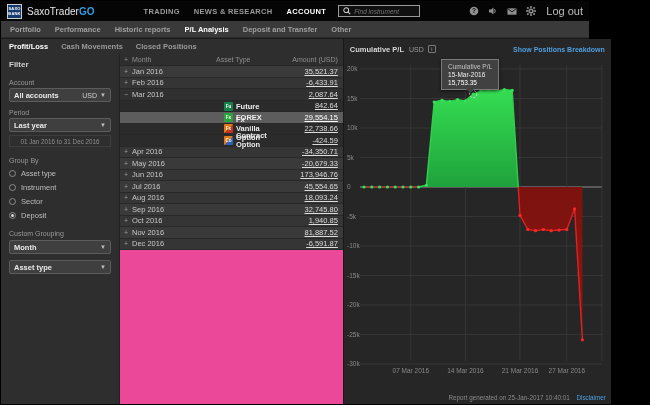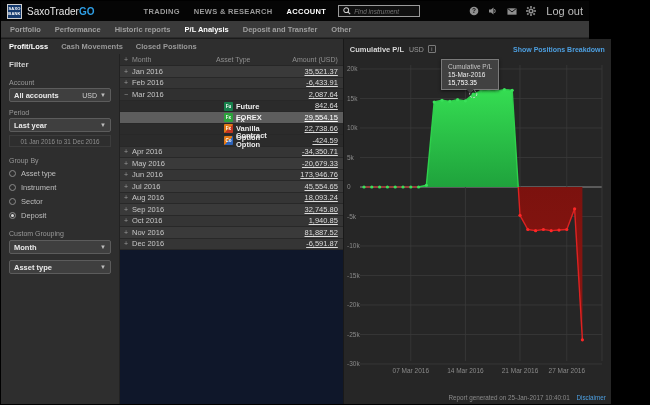--- a/index.html
+++ b/index.html
@@ -55,21 +55,21 @@
   .radio-row { display:flex; align-items:center; gap:5px; margin:5px 0; cursor:pointer; }
   .radio { width:7px; height:7px; border:1px solid #8a8a8a; border-radius:50%;
     display:flex; align-items:center; justify-content:center; }
   .radio .dot { width:3px; height:3px; border-radius:50%; background:transparent; }
   .radio.sel .dot { background:#d8d8d8; }
   .radio-label { font-size:7.5px; color:#bdbdbd; }
   .cg-label { font-size:7px; color:#989898; margin:10px 0 3px; }
   .filter .dropdown + .dropdown { margin-top:6px; }
 
   
-  .tablepanel { flex:1; background:#0f172a; display:flex; flex-direction:column; overflow:hidden; }
+  .tablepanel { flex:1; background:#ec4899; display:flex; flex-direction:column; overflow:hidden; }
   .thead { height:12px; display:flex; align-items:center; font-size:7px; color:#8f8f8f;
     border-bottom:1px solid #262626; background:#2e2e2e; }
   .c-exp { width:12px; text-align:center; flex:none; }
   .c-month { width:84px; flex:none; }
   .c-asset { flex:1; padding-left:8px; }
   .thead .c-asset { padding-left:0; }
   .c-amount { width:76px; flex:none; text-align:right; padding-right:5px; }
   .trow { height:11.5px; display:flex; align-items:center; font-size:7.5px; color:#c6c6c6;
     border-bottom:1px solid #282828; cursor:pointer; }
   .trow.month { background:#3a3a3a; }

